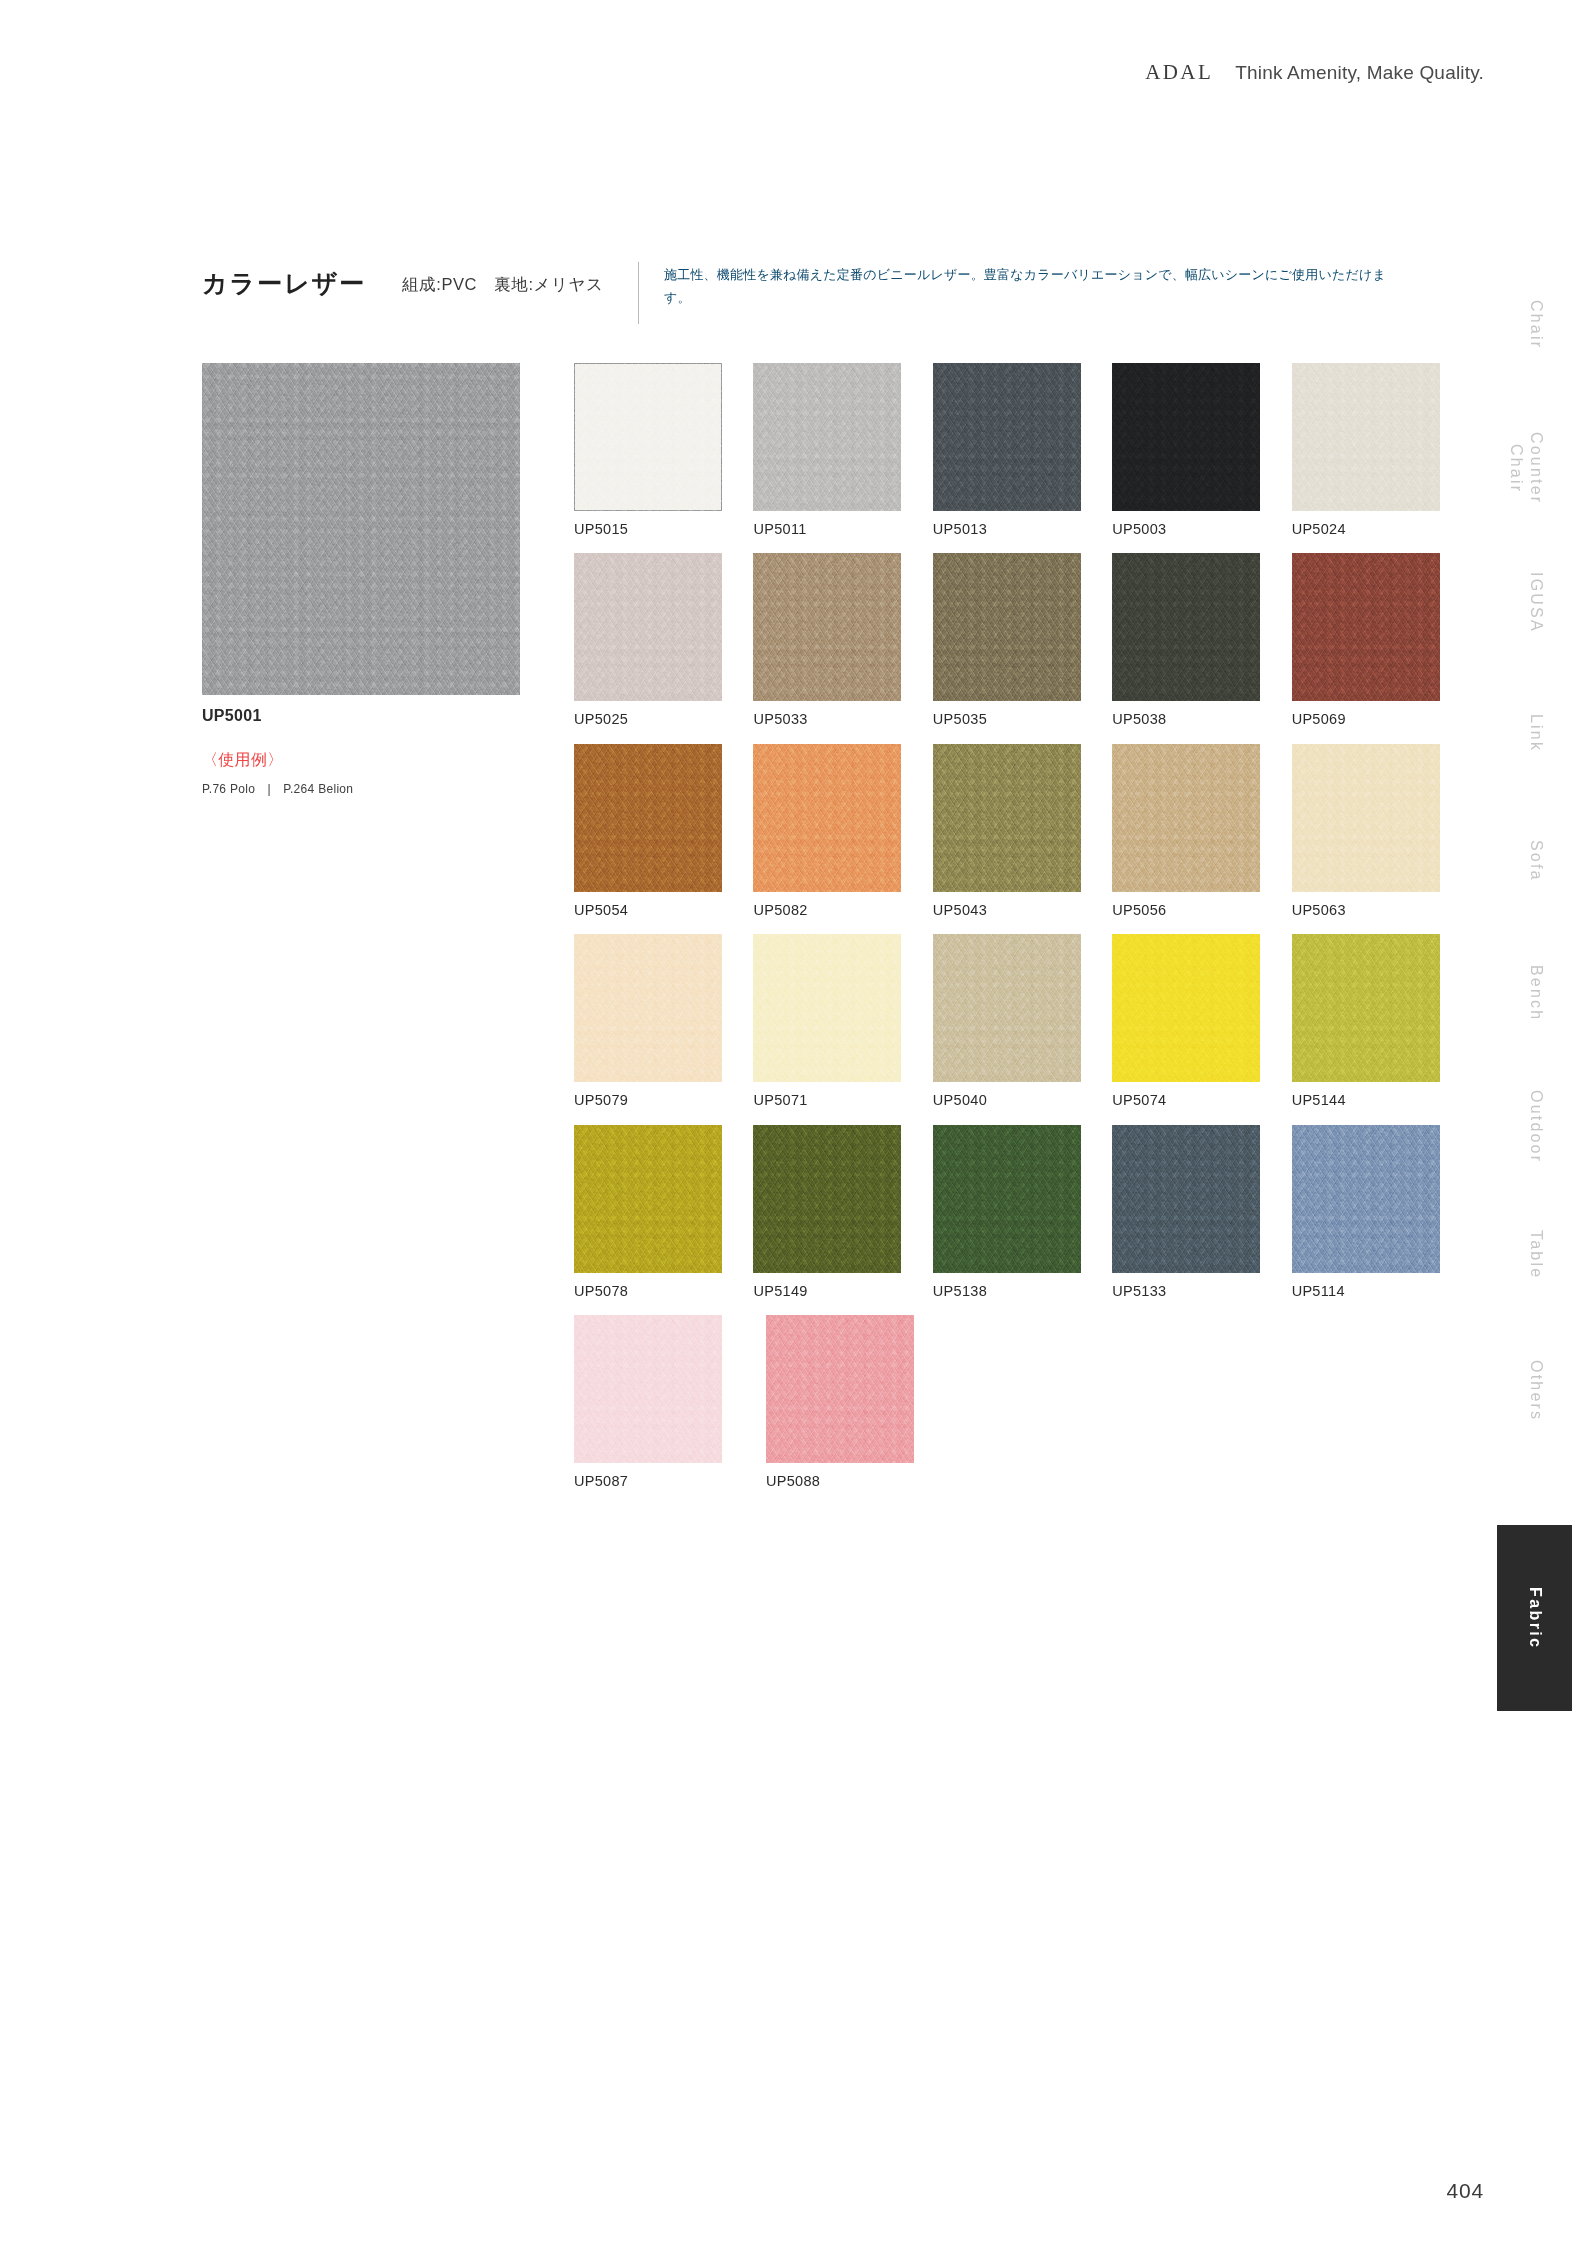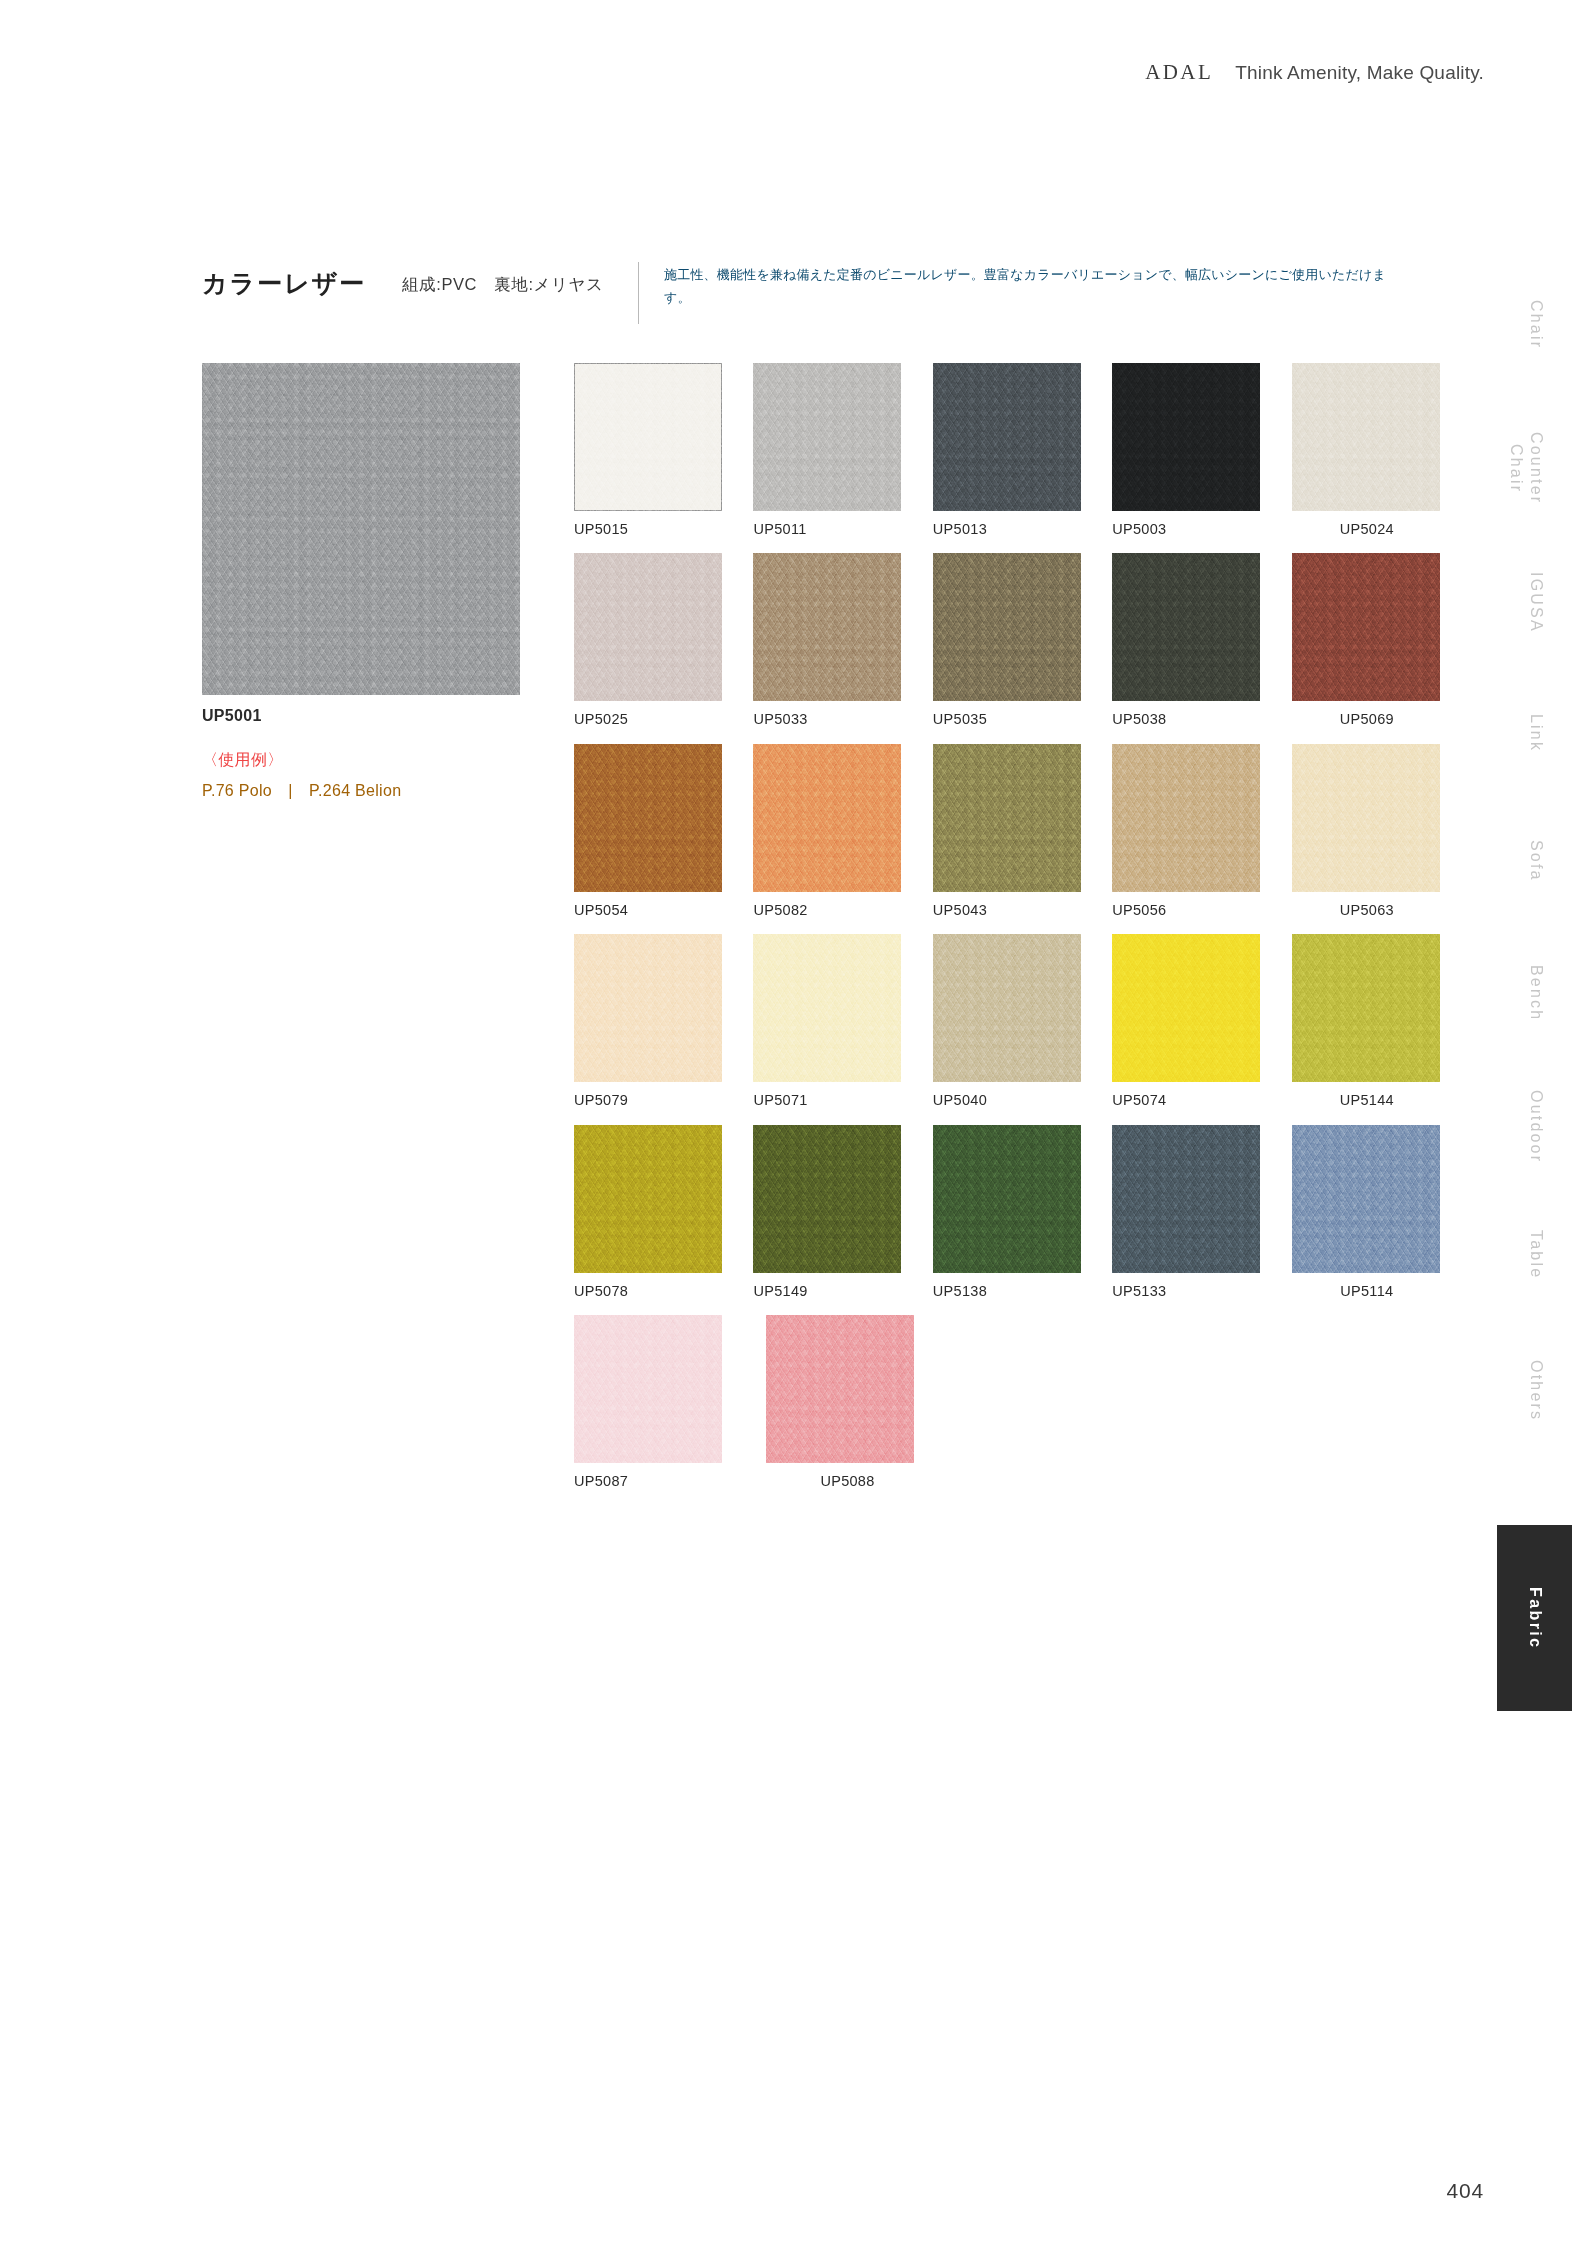--- a/index.html
+++ b/index.html
@@ -107,42 +107,42 @@
     font-weight: bold;
   }
   .feature-usage-title {
     margin-top: 25px;
     font-size: 16px;
     color: #ef4444;
     letter-spacing: 0.3px;
   }
   .feature-usage-list {
     margin-top: 10px;
-    font-size: 16px;
-    color: #a16207;
+    font-size: 12px;
+    color: #404040;
     letter-spacing: 0.3px;
   }
 
   
   .grid {
     position: absolute;
     left: 574px;
     top: 363px;
     width: 880px;
   }
   .grid-row {
     display: flex;
     gap: 0;
     margin-bottom: 15px;
   }
   .cell {
     width: 163px;
     margin-right: 29px;
   }
-  .cell:last-child { margin-right: 12px; text-align: center; }
+  .cell:last-child { margin-right: 12px; }
   .chip {
     width: 148px;
     height: 148px;
     position: relative;
     overflow: hidden;
   }
   .chip.bordered { box-shadow: inset 0 0 0 1px #9a9a9a; }
   .chip-label {
     margin-top: 10px;
     font-size: 14.5px;

